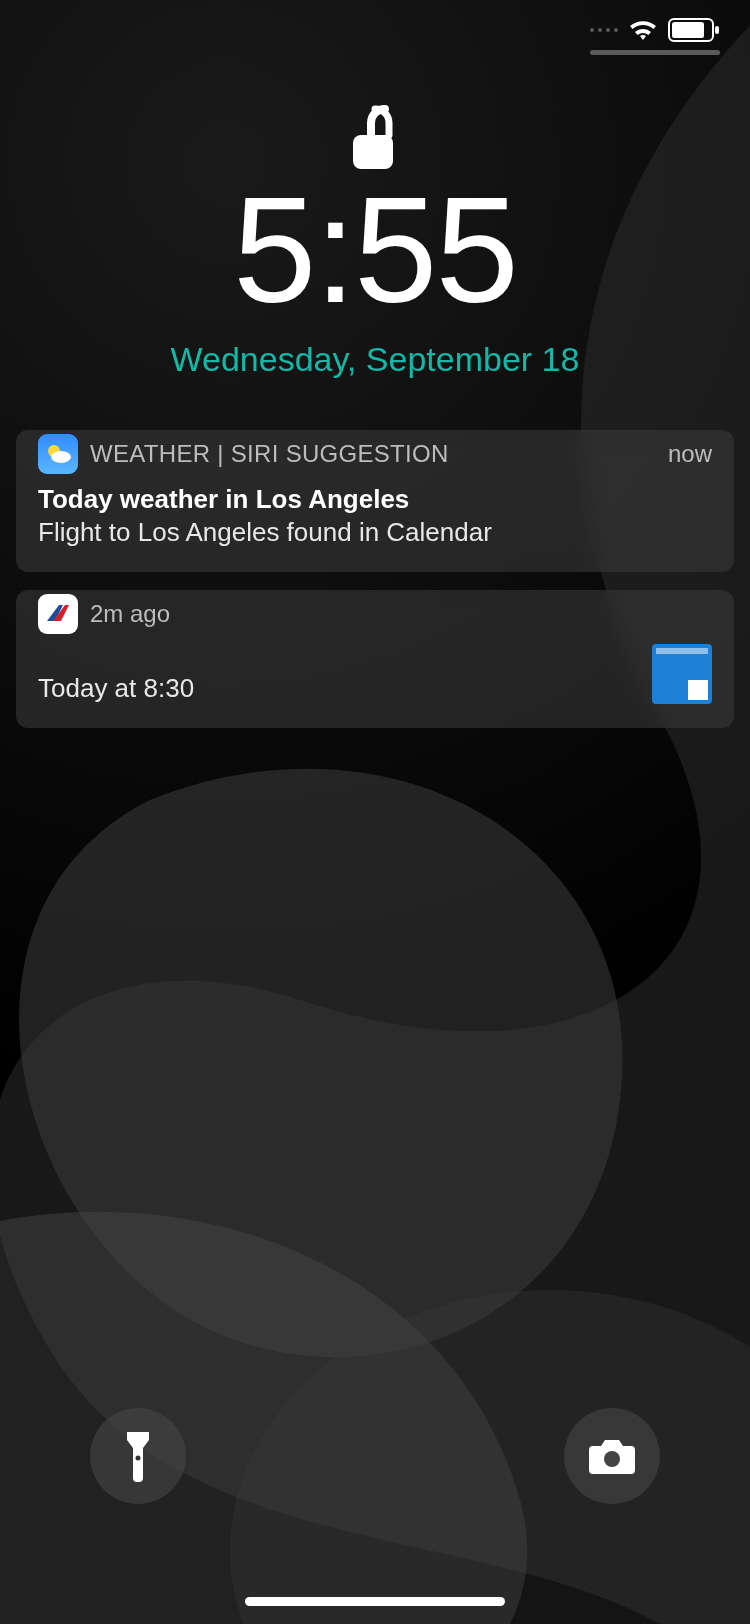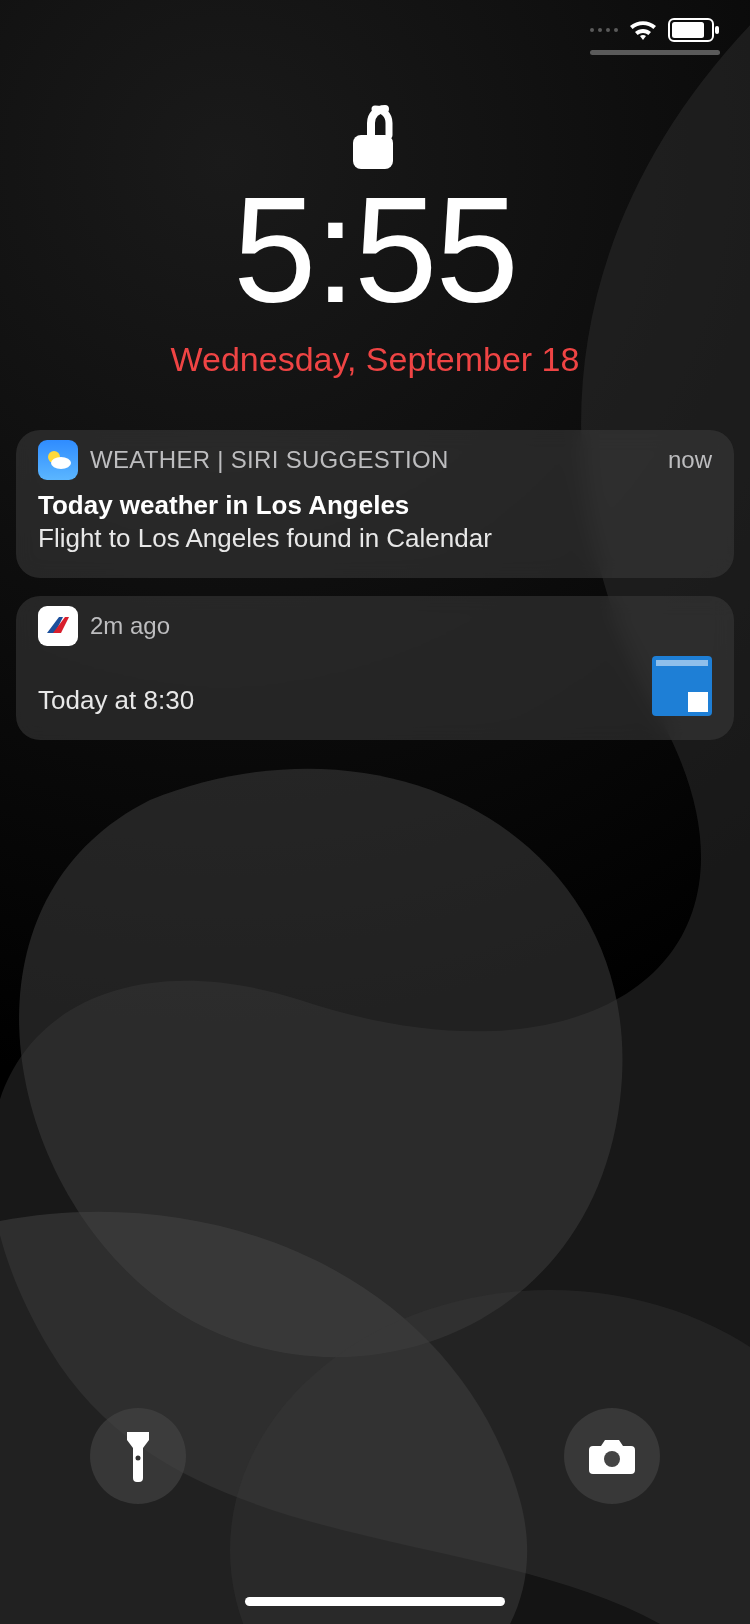--- a/index.html
+++ b/index.html
@@ -13,25 +13,25 @@
   
   .statusbar { position:absolute; top:18px; right:30px; display:flex; align-items:center; gap:10px; }
   .statusbar .dots { display:flex; gap:4px; }
   .statusbar .dots span { width:4px; height:4px; background:#5a5a5a; border-radius:50%; }
   .statusbar svg { display:block; }
   .pill { position:absolute; top:50px; right:30px; width:130px; height:5px; background:#5a5a5a; border-radius:3px; }
 
   
   .lockwrap { position:absolute; top:105px; left:0; right:0; display:flex; justify-content:center; }
   .clock { position:absolute; top:175px; left:0; right:0; text-align:center; font-size:150px; font-weight:200; letter-spacing:-2px; line-height:1; }
-  .date  { position:absolute; top:340px; left:0; right:0; text-align:center; font-size:34px; font-weight:400; color:#ef4444; }
+  .date  { position:absolute; top:340px; left:0; right:0; text-align:center; font-size:34px; font-weight:400; color:#14b8a6; }
 
   
   .notifications { position:absolute; top:430px; left:16px; right:16px; display:flex; flex-direction:column; gap:18px; }
-  .card { background:rgba(60,60,60,0.55); border-radius:24px; padding:10px 22px 24px 22px; backdrop-filter: blur(10px); }
+  .card { background:rgba(60,60,60,0.55); border-radius:12px; padding:4px 22px 24px 22px; backdrop-filter: blur(10px); }
   .card-header { display:flex; align-items:center; gap:12px; margin-bottom:10px; }
   .card-header .app-icon { width:40px; height:40px; border-radius:9px; display:flex; align-items:center; justify-content:center; flex-shrink:0; }
   .card-header .app-name { font-size:24px; color:#bdbdbf; letter-spacing:0.3px; flex:1; }
   .card-header .when { font-size:24px; color:#bdbdbf; }
   .card-title { font-size:26px; font-weight:600; color:#fff; margin-bottom:2px; }
   .card-body  { display:flex; align-items:flex-end; gap:12px; }
   .card-body .text { flex:1; font-size:26px; color:#e8e8e8; }
   .thumb { width:60px; height:60px; background:#1e7fd6; border-radius:4px; align-self:center; position:relative; overflow:hidden; }
   .thumb .qr { position:absolute; bottom:4px; right:4px; width:20px; height:20px; background:#fff; }
   .thumb .bar { position:absolute; top:4px; left:4px; right:4px; height:6px; background:rgba(255,255,255,0.5); }

